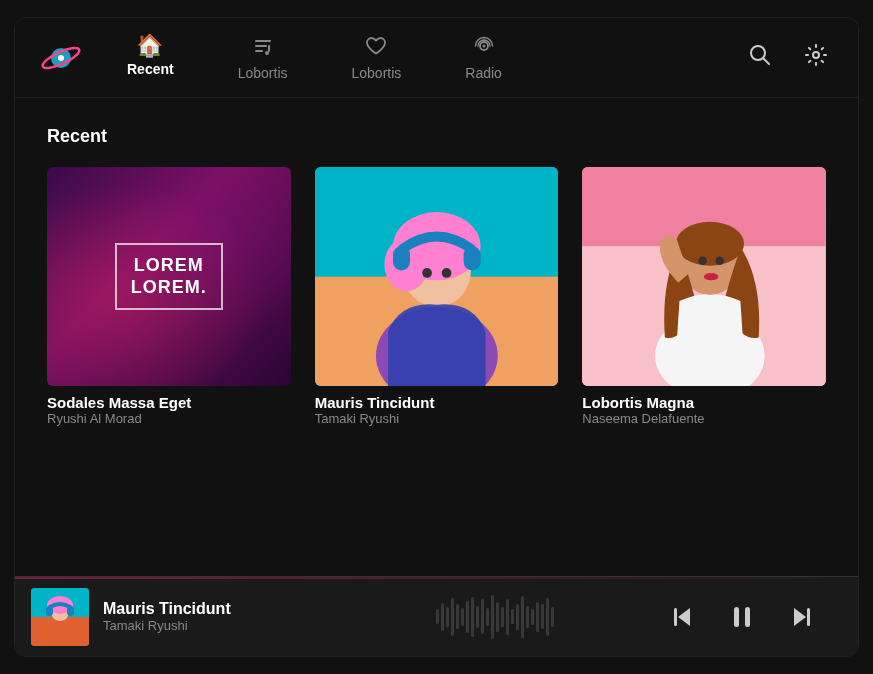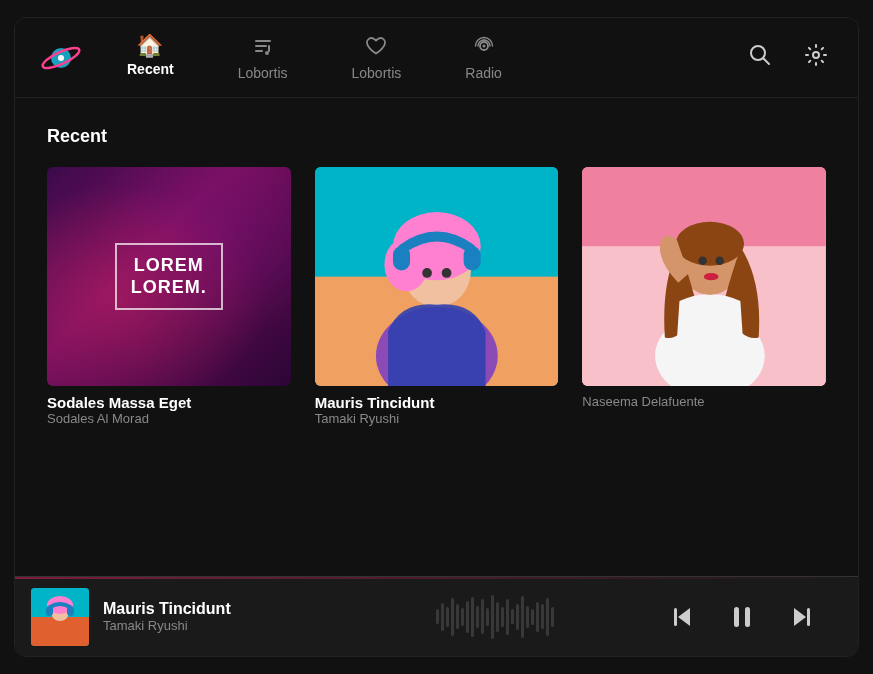--- a/index.html
+++ b/index.html
@@ -333,21 +333,21 @@
       <div class="music-card">
         <div class="card-image">
           <div class="card-img-1">
             <div class="lorem-box">
               <div class="lorem-text">LOREM</div>
               <div class="lorem-text">LOREM.</div>
             </div>
           </div>
         </div>
         <div class="card-title">Sodales Massa Eget</div>
-        <div class="card-artist" style="position:relative;">Sodales Al Morad</div>
+        <div class="card-artist" style="position:relative;">Ryushi Al Morad</div>
       </div>
 
       <div class="music-card">
         <div class="card-image">
           <div class="card-img-2-inner">
             
             <svg width="100%" height="100%" viewBox="0 0 200 190" fill="none" preserveAspectRatio="xMidYMid slice">
 
               <rect width="200" height="190" fill="#00b4c8"></rect>
               <rect width="200" height="95" y="95" fill="#f0a060"></rect>
@@ -395,20 +395,21 @@
 
               <path d="M80 115 Q95 108 105 110 Q115 108 130 115 L135 190 L75 190Z" fill="#f5f5f5"></path>
 
               <ellipse cx="99" cy="82" rx="3.5" ry="3.5" fill="#333"></ellipse>
               <ellipse cx="113" cy="82" rx="3.5" ry="3.5" fill="#333"></ellipse>
 
               <ellipse cx="106" cy="95" rx="6" ry="3" fill="#cc2040"></ellipse>
             </svg>
           </div>
         </div>
+        <div class="card-title">Lobortis Magna</div>
         <div class="card-artist">Naseema Delafuente</div>
       </div>
 
     </div>
   </div>
 
   <div class="player-bar">
 
     <div class="player-thumb">
       <div class="player-thumb-inner">

